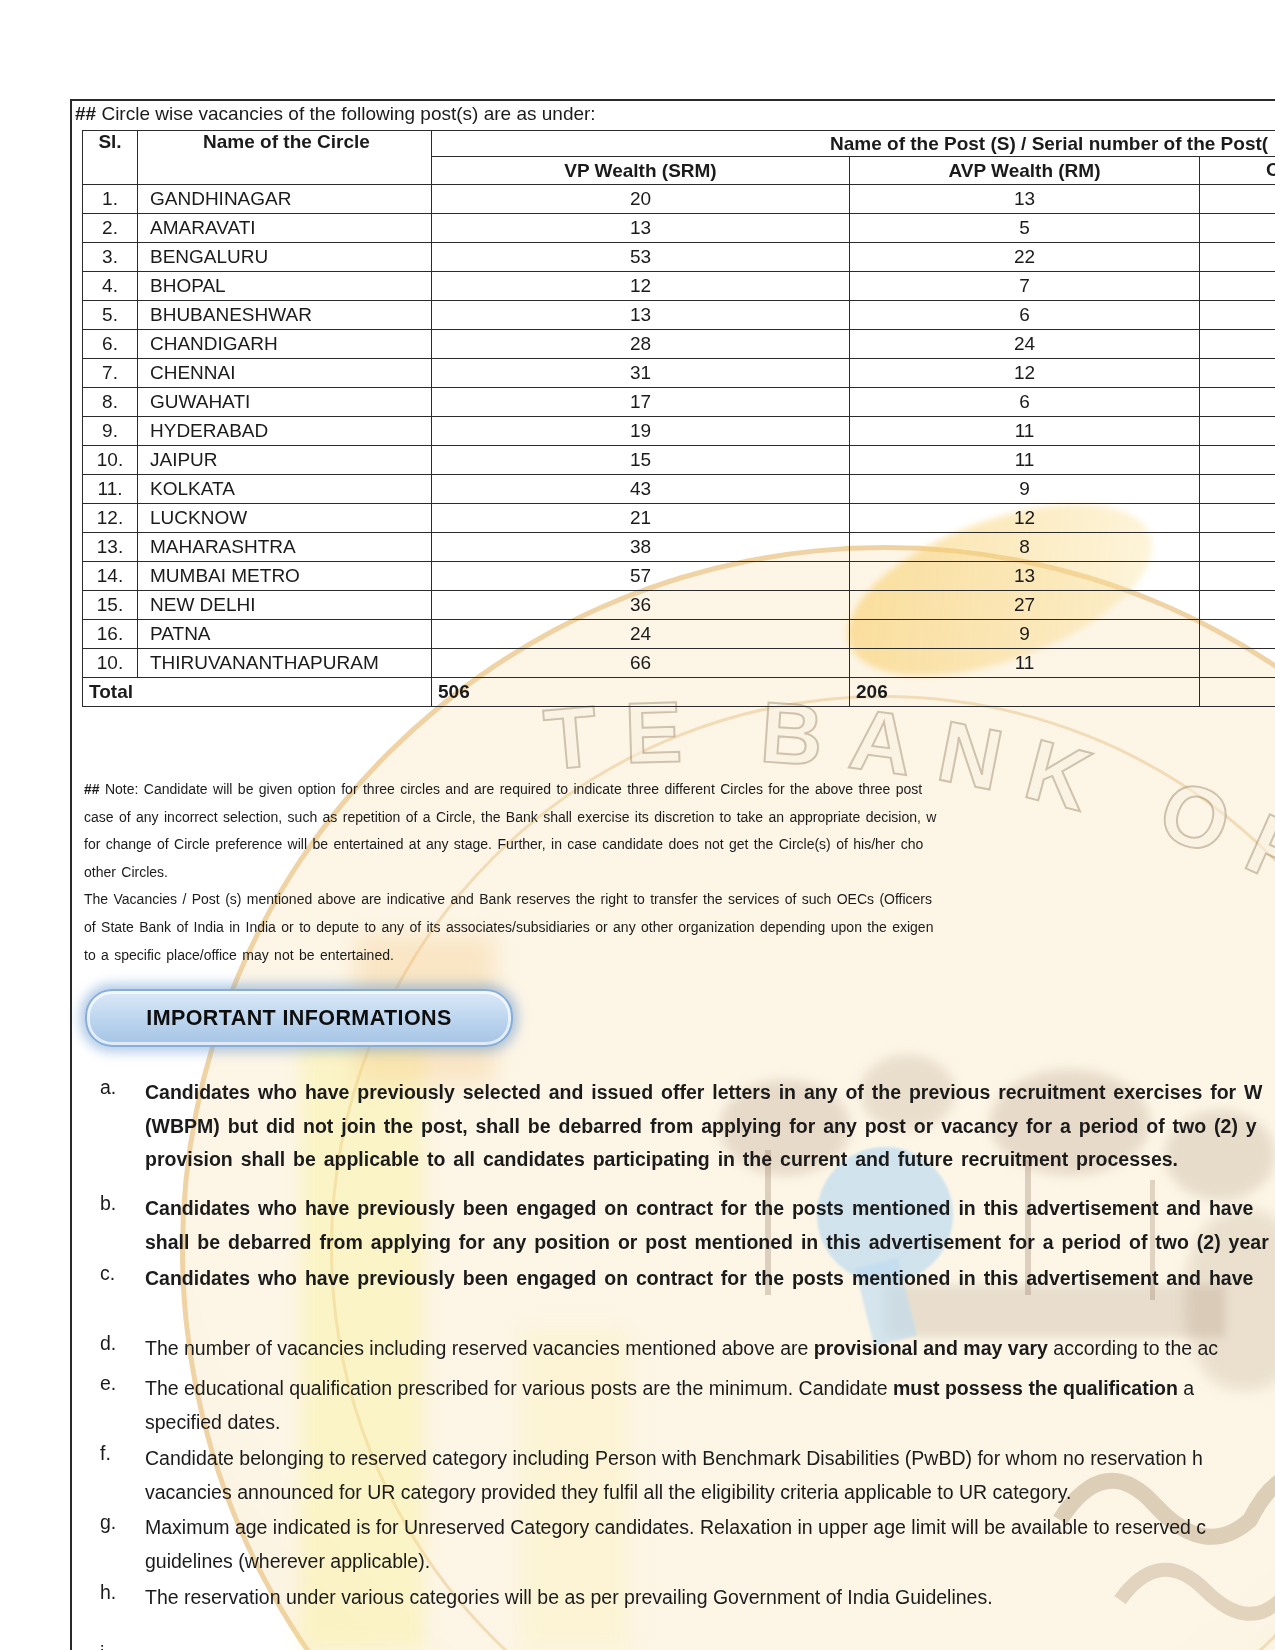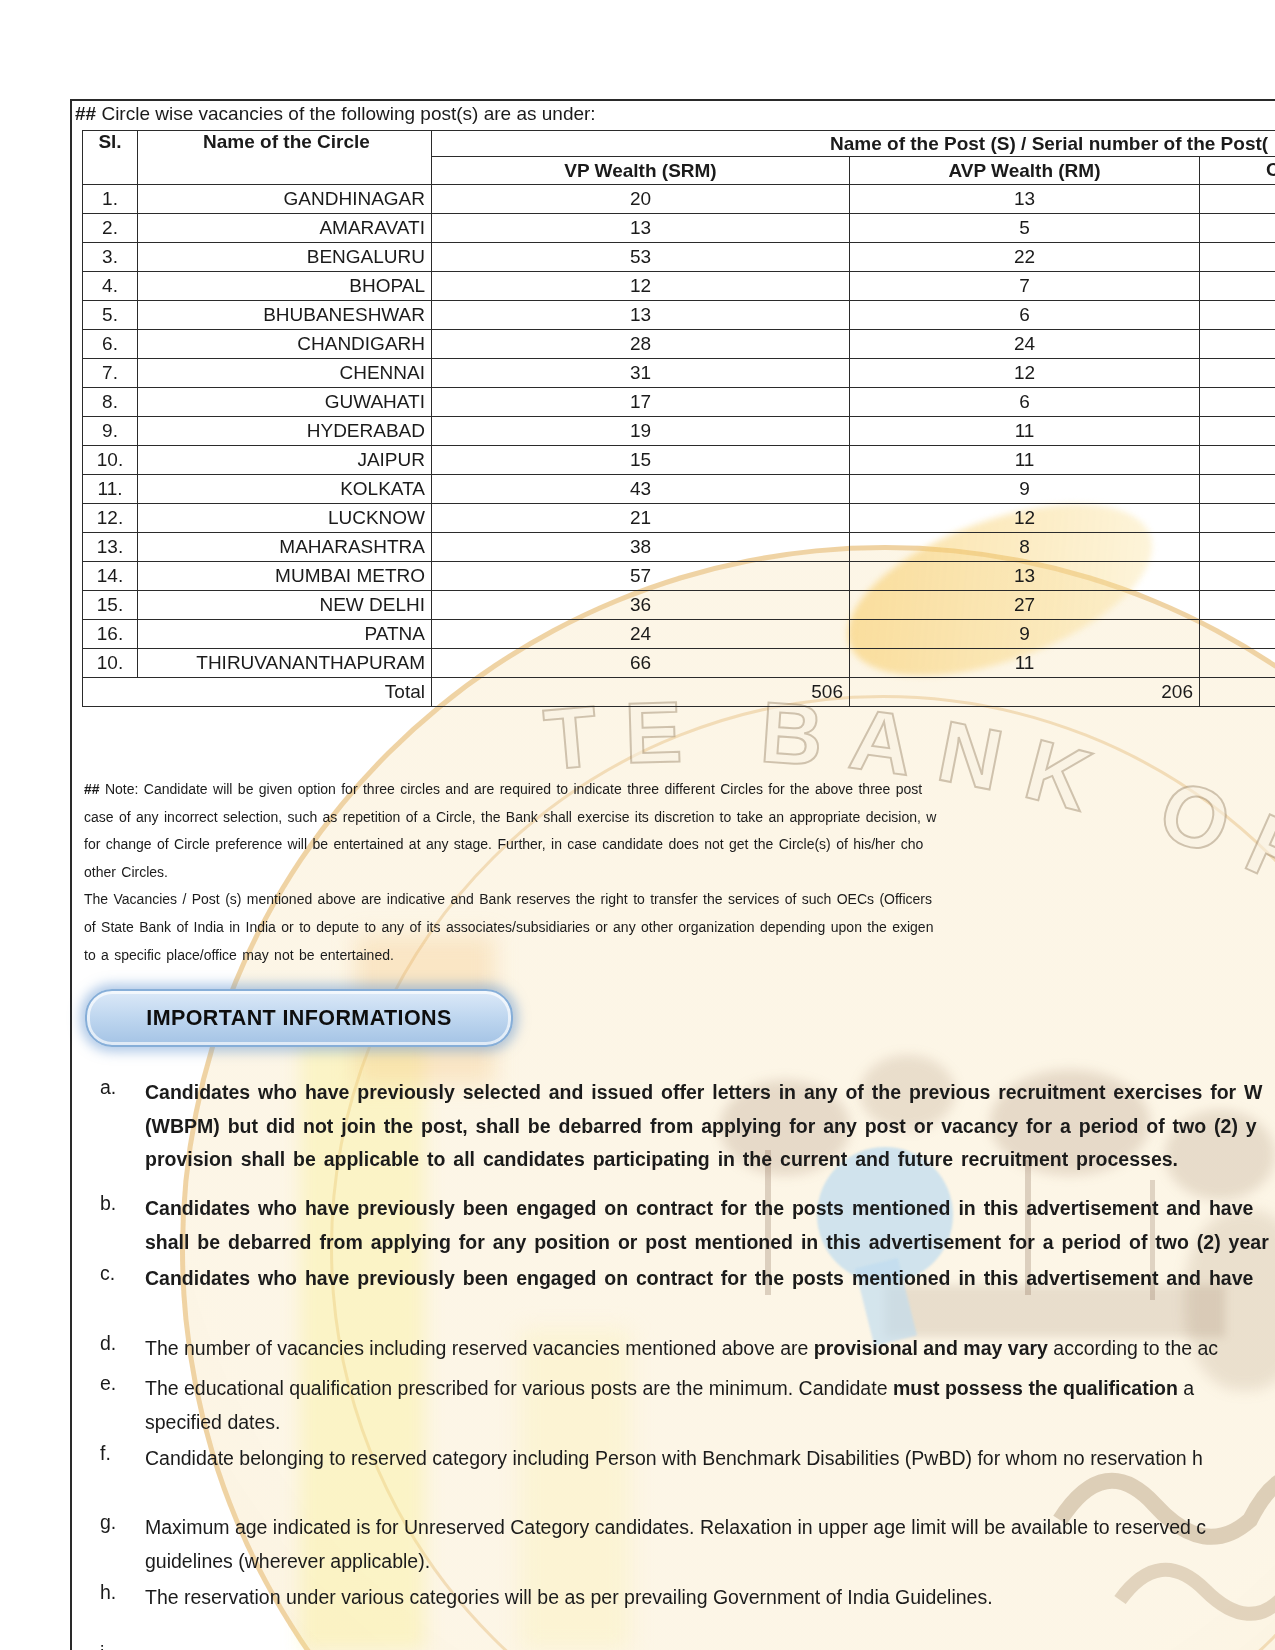--- a/index.html
+++ b/index.html
@@ -51,23 +51,23 @@
   .hr1 th{height:25px}
   .hr2 th{height:27px}
   table.vac td{height:28px}
   .th-top{vertical-align:top;padding-top:2px}
   .th-circle{text-align:right;padding-left:10px !important}
   .th-posts{position:relative}
   .th-posts span{position:absolute;left:398px;top:2px;white-space:nowrap}
   .th-sub-third{position:relative}
   .th-sub-third span{position:absolute;left:66px;top:2px;white-space:nowrap}
   .c-sl{text-align:center}
-  .c-circle{text-align:right;padding-left:12px !important}
+  .c-circle{text-align:left;padding-left:12px !important}
   .c-num{text-align:center}
-  .total-row td{font-weight:normal;text-align:right}
+  .total-row td{font-weight:bold;text-align:left}
   
   .note{position:absolute;left:84px;top:776px;width:1191px;font-size:14px;line-height:27.6px}
   .note-line{white-space:nowrap;word-spacing:1.5px}
   
   .badge{position:absolute;left:85px;top:989px;width:424px;height:54px;border-radius:27px;
     background:linear-gradient(180deg,#dce9f8 0%,#bed6ef 50%,#a4c3e5 100%);
     border:2px solid #86aed8;
     box-shadow:0 0 12px 5px rgba(100,150,210,.5), inset 0 0 0 3px rgba(255,255,255,.65);
     display:flex;align-items:center;justify-content:center;
     font-weight:bold;font-size:21.5px;letter-spacing:.4px;color:#0e0e0e}
@@ -321,20 +321,21 @@
         <span class="item-label">e.</span>
         <div class="item-lines">
           <div class="item-line"><span>The educational qualification prescribed for various posts are the minimum. Candidate </span><span class="b">must possess the qualification</span><span> a</span></div>
           <div class="item-line"><span>specified dates.</span></div>
         </div>
       </div>
       <div class="info-item" style="top: 1442px;">
         <span class="item-label">f.</span>
         <div class="item-lines">
           <div class="item-line"><span>Candidate belonging to reserved category including Person with Benchmark Disabilities (PwBD) for whom no reservation h</span></div>
+          <div class="item-line"><span>vacancies announced for UR category provided they fulfil all the eligibility criteria applicable to UR category.</span></div>
         </div>
       </div>
       <div class="info-item" style="top: 1511px;">
         <span class="item-label">g.</span>
         <div class="item-lines">
           <div class="item-line"><span>Maximum age indicated is for Unreserved Category candidates. Relaxation in upper age limit will be available to reserved c</span></div>
           <div class="item-line"><span>guidelines (wherever applicable).</span></div>
         </div>
       </div>
       <div class="info-item" style="top: 1581px;">

